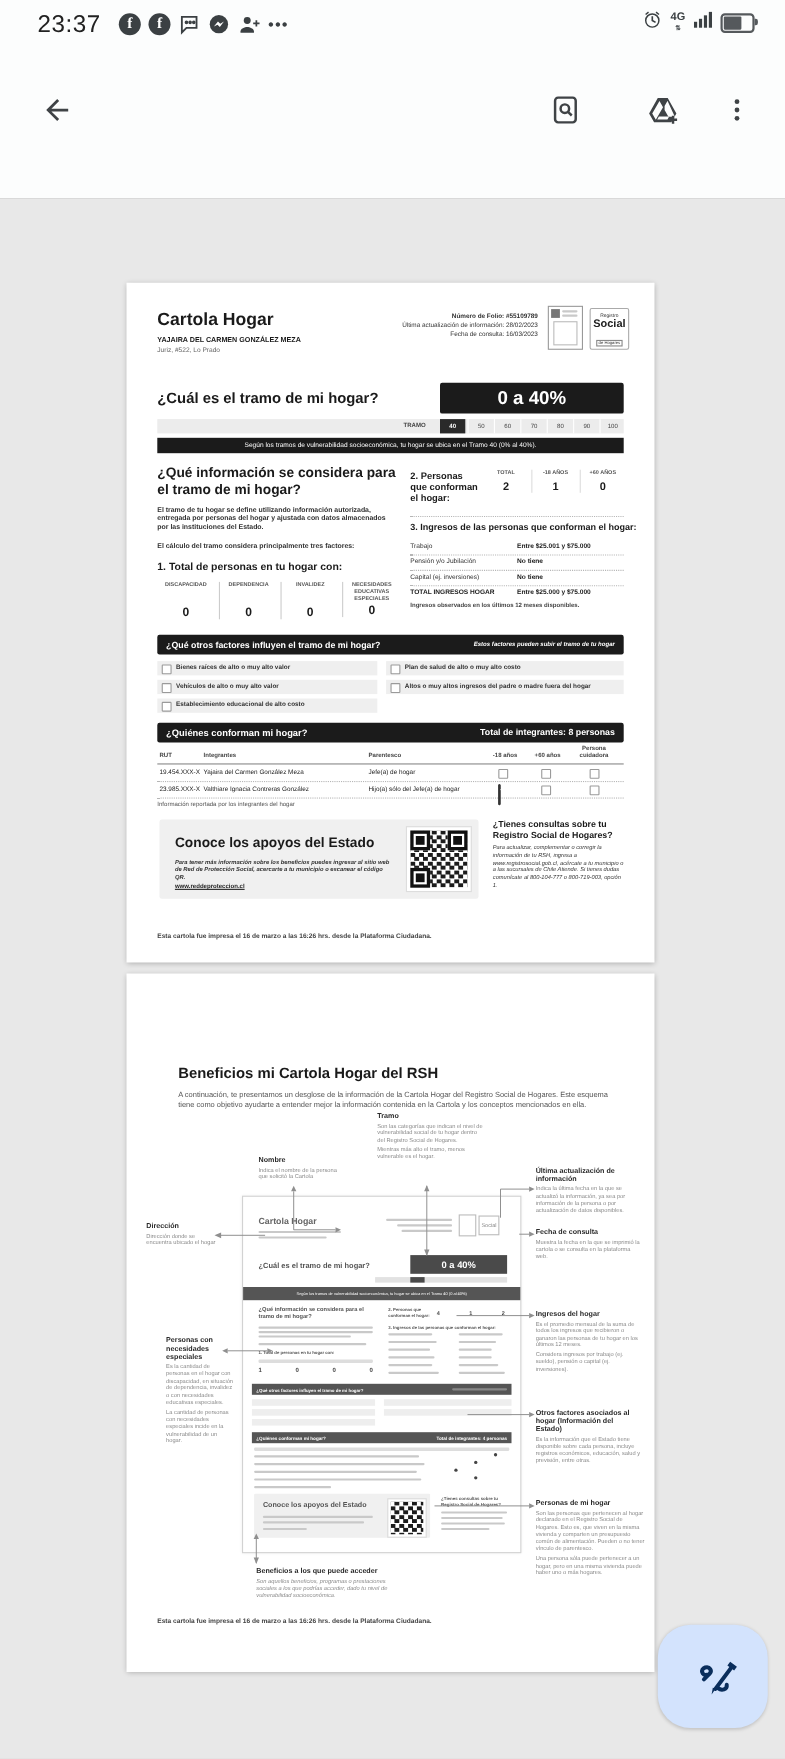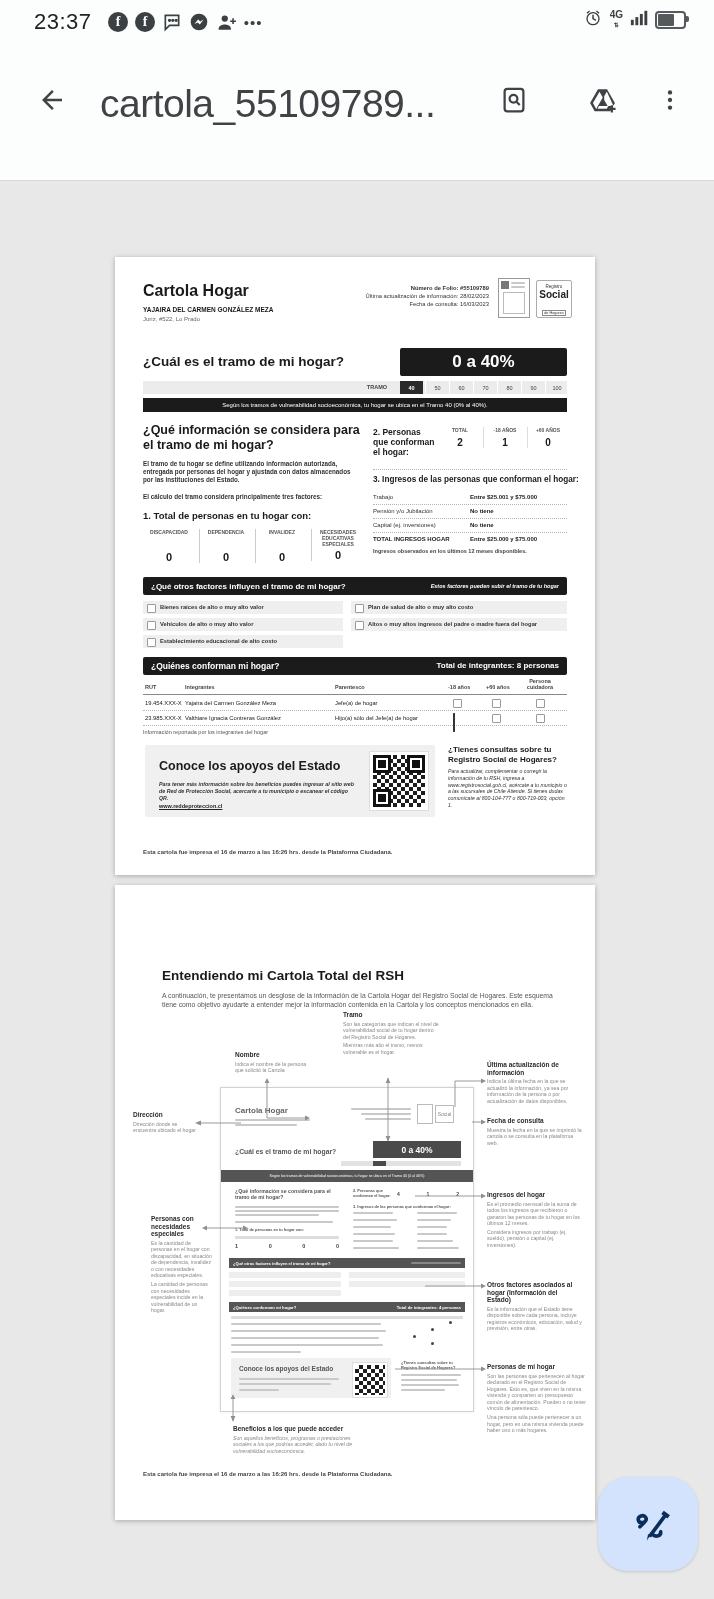--- a/index.html
+++ b/index.html
@@ -107,21 +107,20 @@
           </span>
       </div>
     </div>
 
     <div class="appbarrow">
       <div class="iconbtn" style="left:30px;top:18px;">
         <svg width="30" height="30" viewBox="0 0 24 24" fill="#3f4346">
             <path d="M20 11H7.8l5.6-5.6L12 4l-8 8 8 8 1.4-1.4L7.8 13H20z"></path>
           </svg>
       </div>
-      <div class="appbar-title">cartola_55109789...</div>
       <div class="iconbtn" style="left:492px;top:18px;">
         <svg width="30" height="30" viewBox="0 0 24 24" fill="none" stroke="#3f4346" stroke-width="1.8">
             <rect x="4.5" y="3" width="15" height="18" rx="2.2"></rect>
             <circle cx="11.6" cy="11" r="3.1"></circle>
             <path d="M13.9 13.4 16.6 16"></path>
           </svg>
       </div>
       <div class="iconbtn" style="left:580px;top:18px;">
         <svg width="31" height="31" viewBox="0 0 24 24" fill="#3f4346">
             <path d="M8.5 3.2h7L21.6 14l-3.5 6.3H5.9L2.4 14 8.5 3.2zm1.2 2.1L4.6 14l2.4 4.3h.2l5-8.6-2.5-4.4zm3.6 6.3 2.7 4.7h4.5L15.4 5.3h-.1l-2 3.5 0 2.8zM9.3 16.2l-1.2 2.1h7.2l1.2-2.1H9.3z"></path>
@@ -301,21 +300,21 @@
     </div>
     <div class="abs" style="left:333px;top:488px;width:122px;">
       <div class="b" style="font-size:8px;line-height:9.5px;">¿Tienes consultas sobre tu Registro Social de Hogares?</div>
       <div class="i" style="font-size:5.2px;line-height:6.8px;margin-top:4px;color:#333;">Para actualizar, complementar o corregir la información de tu RSH, ingresa a www.registrosocial.gob.cl, acércate a tu municipio o a las sucursales de Chile Atiende. Si tienes dudas comunícate al 800-104-777 o 800-719-003, opción 1.</div>
     </div>
 
     <div class="abs b" style="left:28px;top:592px;font-size:6px;color:#444;">Esta cartola fue impresa el 16 de marzo a las 16:26 hrs. desde la Plataforma Ciudadana.</div>
   </div>
 
   <div class="page doc" style="top:885px;height:635px;">
-    <div class="abs b" style="left:47px;top:83px;font-size:13.5px;">Entendiendo mi Cartola Total del RSH</div>
+    <div class="abs b" style="left:47px;top:83px;font-size:13.5px;">Beneficios mi Cartola Hogar del RSH</div>
     <div class="abs" style="left:47px;top:106px;width:395px;font-size:6.8px;line-height:9px;color:#555;">A continuación, te presentamos un desglose de la información de la Cartola Hogar del Registro Social de Hogares.  Este esquema tiene como objetivo ayudarte a entender mejor la información contenida en la Cartola y los conceptos mencionados en ella.</div>
 
     <div class="ann abs" style="left:120px;top:166px;width:72px;">
       <div class="at">Nombre</div>
       <div class="ab">Indica el nombre de la persona que solicitó la Cartola</div>
     </div>
     <div class="ann abs" style="left:228px;top:126px;width:96px;">
       <div class="at">Tramo</div>
       <div class="ab">Son las categorías que indican el nivel de vulnerabilidad social de tu hogar dentro del Registro Social de Hogares.</div>
       <div class="ab">Mientras más alto el tramo, menos vulnerable es el hogar.</div>

